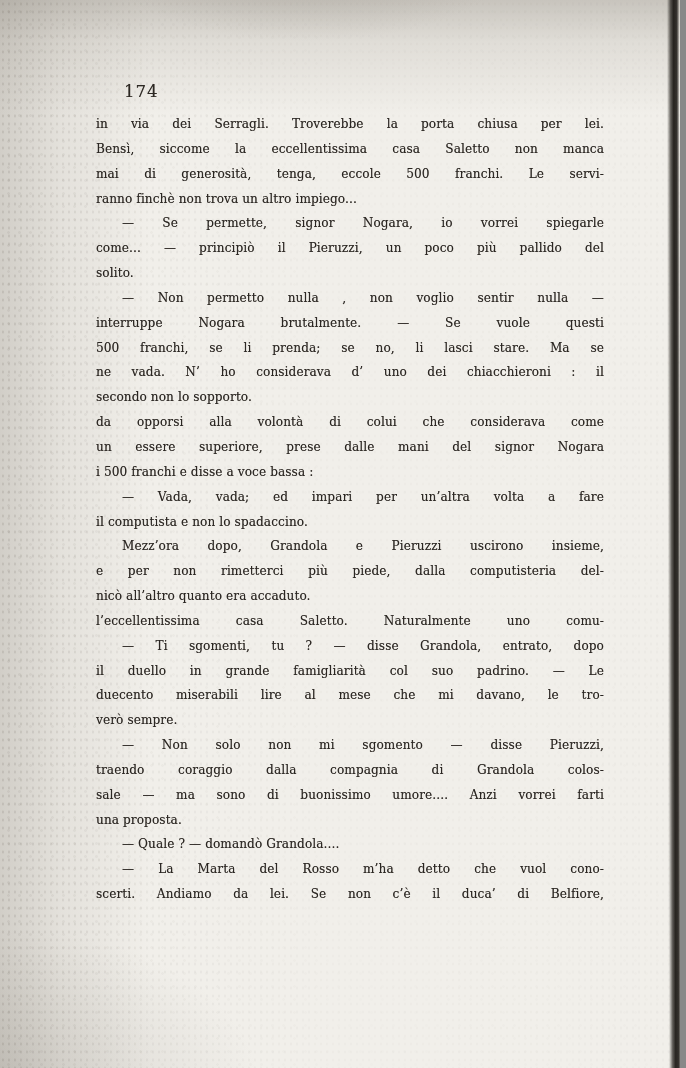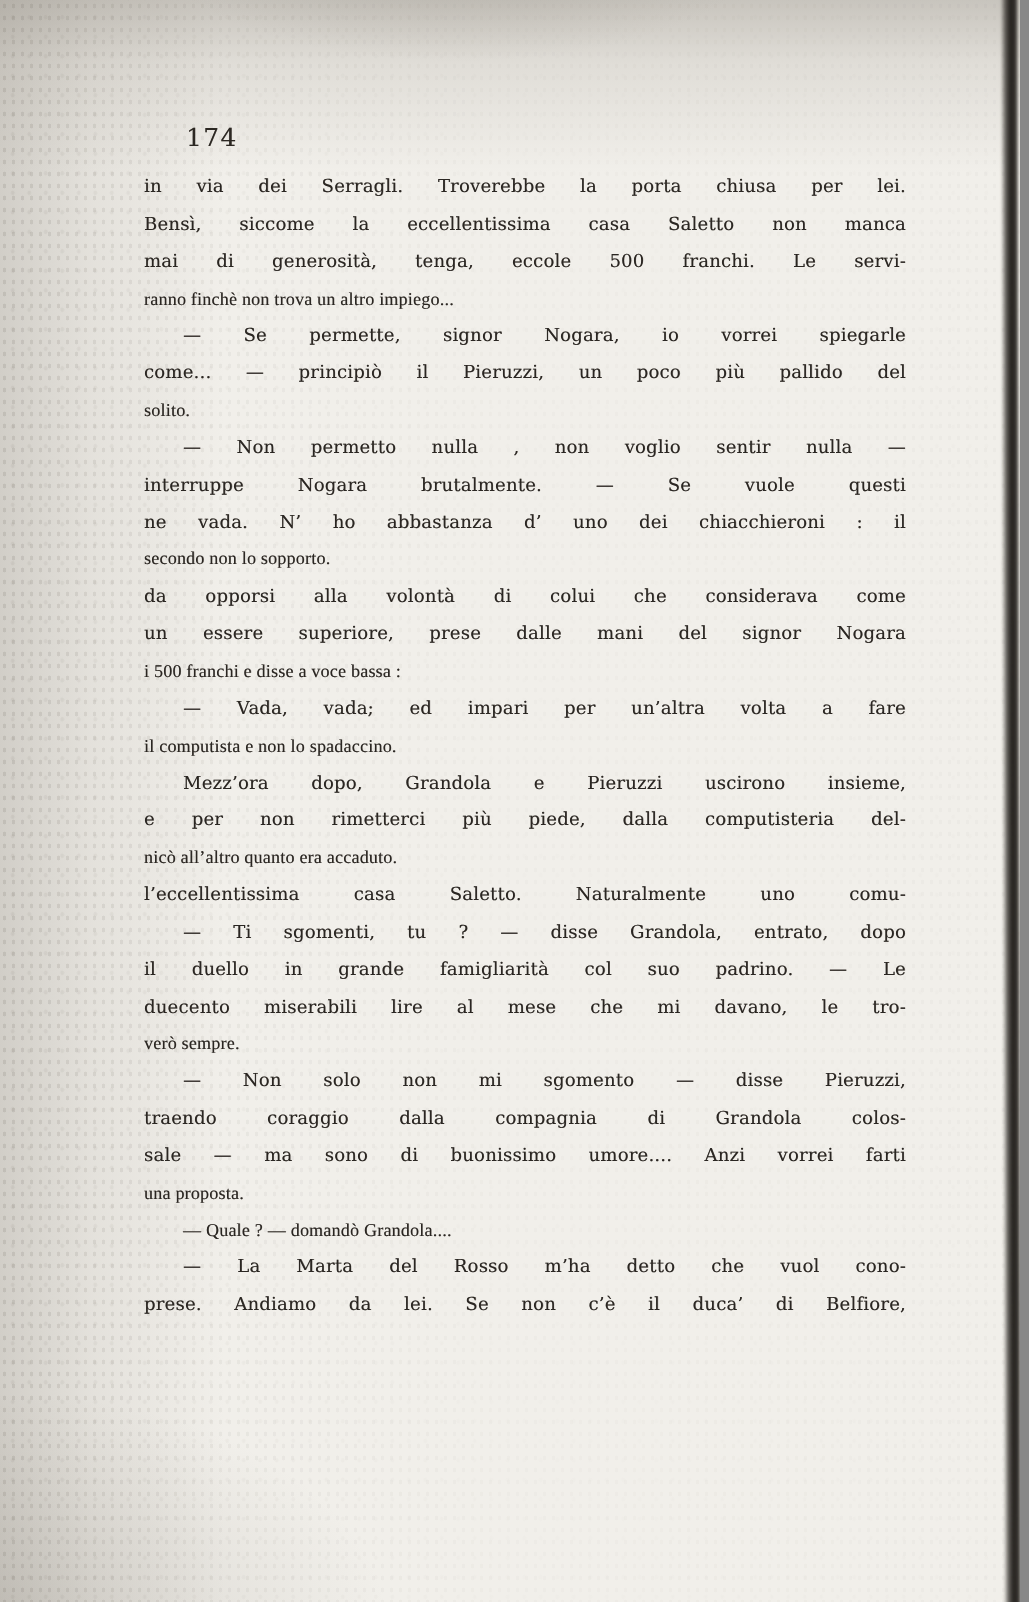--- a/index.html
+++ b/index.html
@@ -66,55 +66,56 @@
   }
   .text-line {
     font-size: 12px;
     line-height: 24.85px;
     letter-spacing: 0.15px;
     text-align: justify;
     text-align-last: justify;
     white-space: normal;
   }
   .text-line.indent { padding-left: 26px; }
-  .text-line.end { text-align-last: left; font-family: Liberation Serif, serif; }
+  .text-line.end { text-align-last: left; }
 </style>
 </head>
 <body>
 
 <div class="scan">
   <div class="grain"></div>
   <div class="page-number">174</div>
   <div class="text-block">
       <div class="text-line">in via dei Serragli. Troverebbe la porta chiusa per lei.</div>
       <div class="text-line">Bensì, siccome la eccellentissima casa Saletto non manca</div>
       <div class="text-line">mai di generosità, tenga, eccole 500 franchi. Le servi-</div>
       <div class="text-line end">ranno finchè non trova un altro impiego...</div>
       <div class="text-line indent">— Se permette, signor Nogara, io vorrei spiegarle</div>
       <div class="text-line">come... — principiò il Pieruzzi, un poco più pallido del</div>
       <div class="text-line end">solito.</div>
       <div class="text-line indent">— Non permetto nulla , non voglio sentir nulla —</div>
       <div class="text-line">interruppe Nogara brutalmente. — Se vuole questi</div>
-      <div class="text-line">ne vada. N’ ho abbastanza d’ uno dei chiacchieroni : il</div>
+      <div class="text-line">500 franchi, se li prenda; se no, li lasci stare. Ma se</div>
+      <div class="text-line">ne vada. N’ ho considerava d’ uno dei chiacchieroni : il</div>
       <div class="text-line end">secondo non lo sopporto.</div>
       <div class="text-line">da opporsi alla volontà di colui che considerava come</div>
       <div class="text-line">un essere superiore, prese dalle mani del signor Nogara</div>
       <div class="text-line end">i 500 franchi e disse a voce bassa :</div>
       <div class="text-line indent">— Vada, vada; ed impari per un’altra volta a fare</div>
       <div class="text-line end">il computista e non lo spadaccino.</div>
       <div class="text-line indent">Mezz’ora dopo, Grandola e Pieruzzi uscirono insieme,</div>
       <div class="text-line">e per non rimetterci più piede, dalla computisteria del-</div>
       <div class="text-line end">nicò all’altro quanto era accaduto.</div>
       <div class="text-line">l’eccellentissima casa Saletto. Naturalmente uno comu-</div>
       <div class="text-line indent">— Ti sgomenti, tu ? — disse Grandola, entrato, dopo</div>
       <div class="text-line">il duello in grande famigliarità col suo padrino. — Le</div>
       <div class="text-line">duecento miserabili lire al mese che mi davano, le tro-</div>
       <div class="text-line end">verò sempre.</div>
       <div class="text-line indent">— Non solo non mi sgomento — disse Pieruzzi,</div>
       <div class="text-line">traendo coraggio dalla compagnia di Grandola colos-</div>
       <div class="text-line">sale — ma sono di buonissimo umore.... Anzi vorrei farti</div>
       <div class="text-line end">una proposta.</div>
       <div class="text-line indent end">— Quale ? — domandò Grandola....</div>
       <div class="text-line indent">— La Marta del Rosso m’ha detto che vuol cono-</div>
-      <div class="text-line">prese. Andiamo da lei. Se non c’è il duca’ di Belfiore,</div>
+      <div class="text-line">scerti. Andiamo da lei. Se non c’è il duca’ di Belfiore,</div>
     </div>
   <div class="binding-shadow"></div>
 </div>
 
 </body></html>

